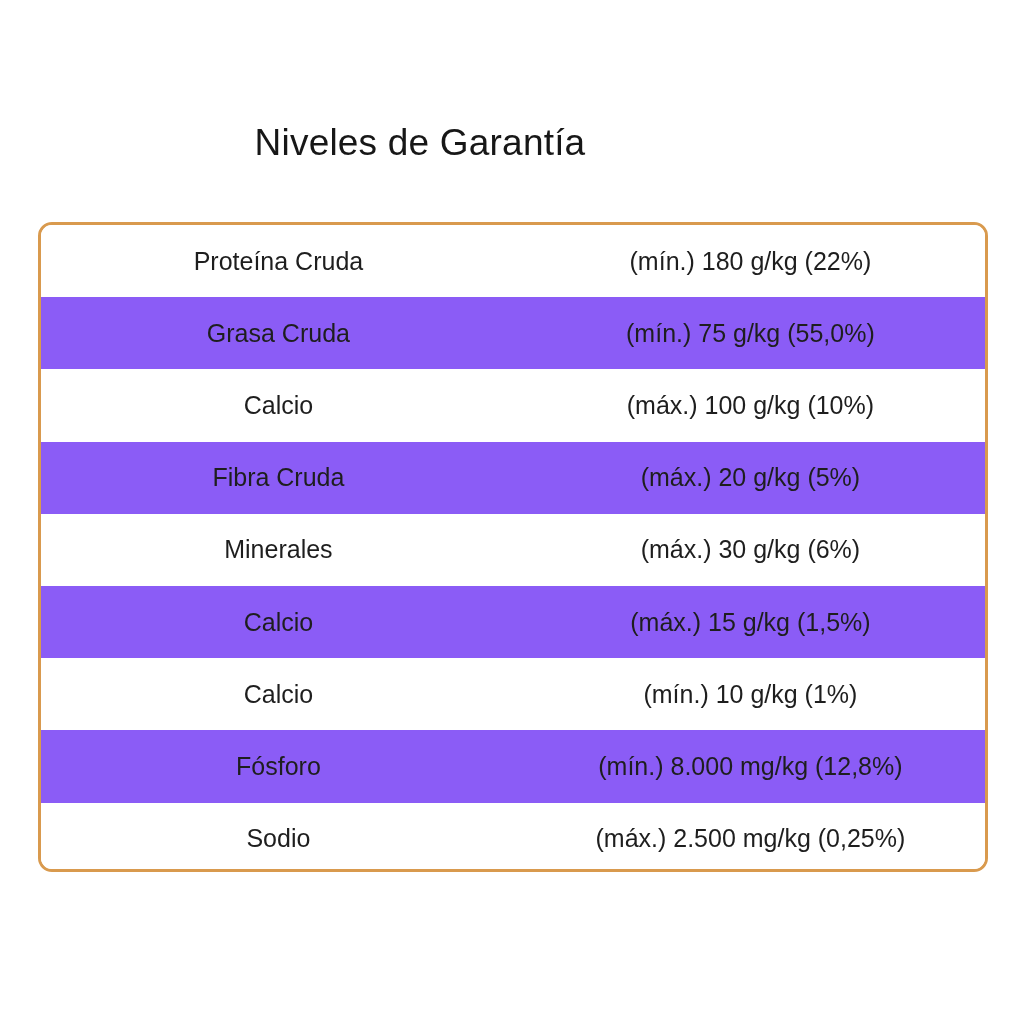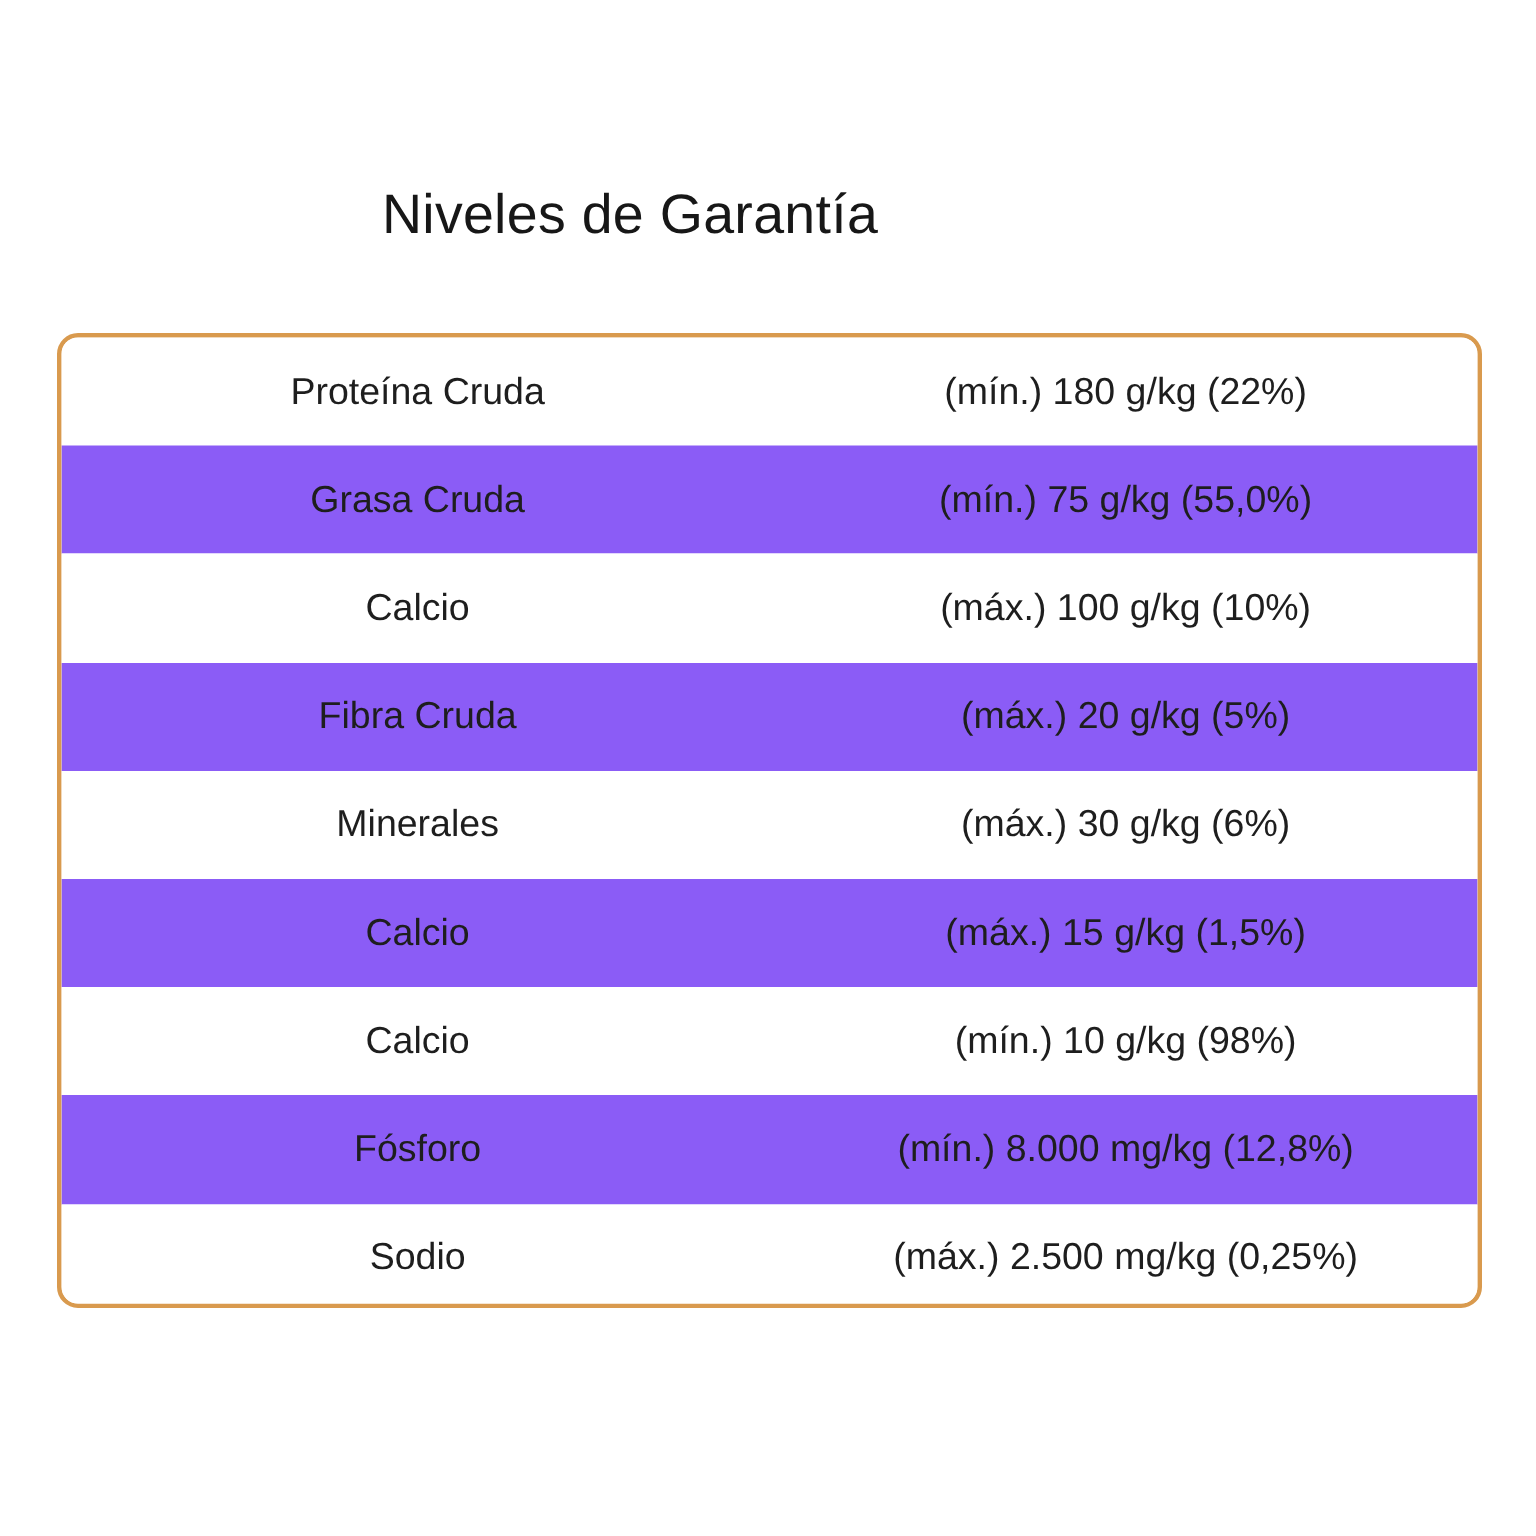--- a/index.html
+++ b/index.html
@@ -111,21 +111,21 @@
           <td class="value-cell">(máx.) 30 g/kg (6%)</td>
         </tr>
 
         <tr class="row-even">
           <td class="label-cell">Calcio</td>
           <td class="value-cell">(máx.) 15 g/kg (1,5%)</td>
         </tr>
 
         <tr class="row-odd">
           <td class="label-cell">Calcio</td>
-          <td class="value-cell">(mín.) 10 g/kg (98%)</td>
+          <td class="value-cell">(mín.) 10 g/kg (1%)</td>
         </tr>
 
         <tr class="row-even">
           <td class="label-cell">Fósforo</td>
           <td class="value-cell">(mín.) 8.000 mg/kg (12,8%)</td>
         </tr>
 
         <tr class="row-odd">
           <td class="label-cell">Sodio</td>
           <td class="value-cell">(máx.) 2.500 mg/kg (0,25%)</td>

